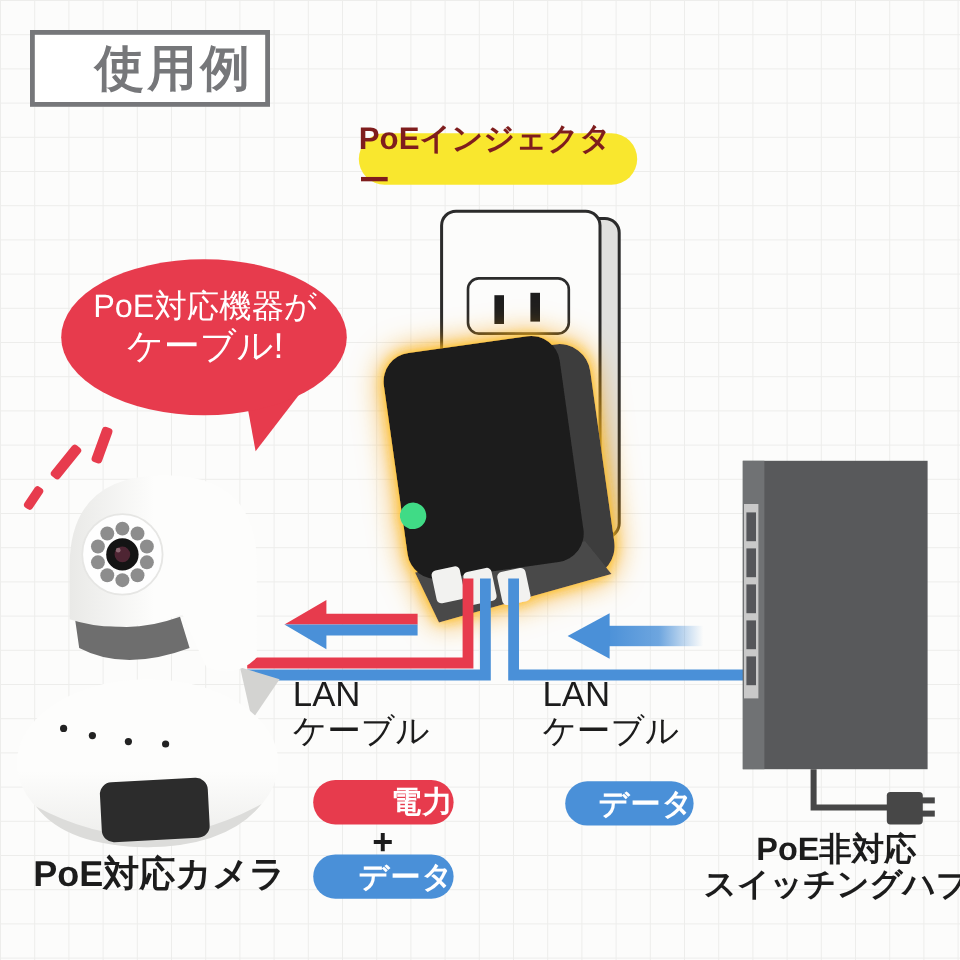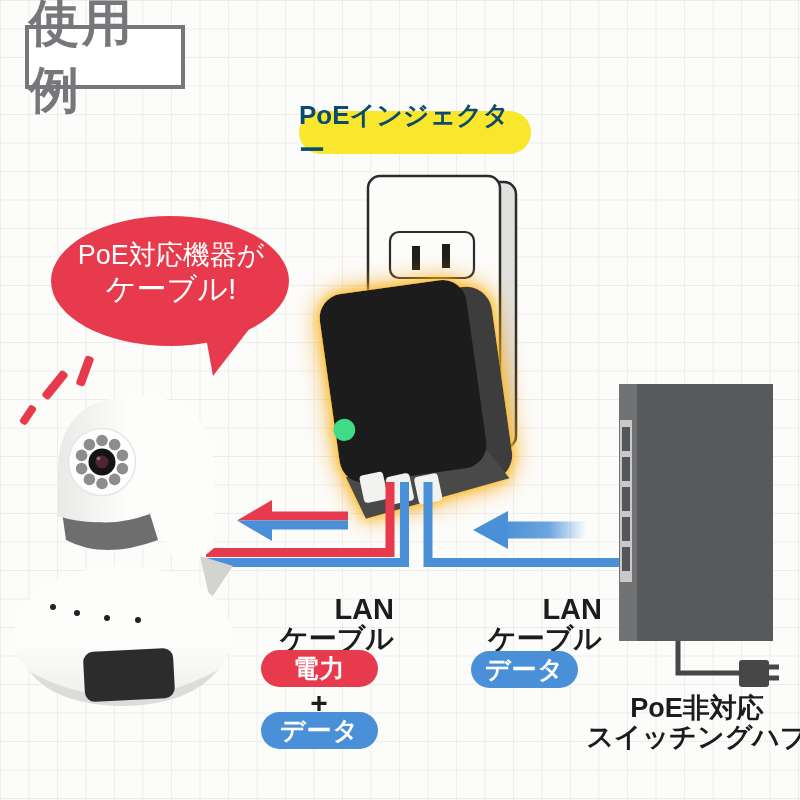--- a/index.html
+++ b/index.html
@@ -12,40 +12,40 @@
     background-size:28.5px 28.5px;
     font-family:"Liberation Sans","DejaVu Sans",sans-serif;
     color:#1c1c1c;
   }
   .abs{position:absolute;}
   svg.layer{position:absolute;left:0;top:0;}
   .title-box{
     left:25px;top:25px;width:152px;height:56px;
     background:#ffffff;border:4px solid #76777a;
     display:flex;align-items:center;justify-content:center;
-    font-size:50px;font-weight:700;color:#76777a;letter-spacing:3px;
+    font-size:41px;font-weight:700;color:#76777a;letter-spacing:3px;padding-left:40px;
   }
   .injector-pill{
     left:299px;top:111px;width:232px;height:43px;border-radius:22px;
     background:#f9e72e;display:flex;align-items:center;justify-content:center;
-    font-size:26px;font-weight:800;color:#0c4a6e;letter-spacing:0px;
+    font-size:26px;font-weight:800;color:#7f1d1d;letter-spacing:0px;
   }
   .bubble-text{
     left:52px;top:239px;width:238px;text-align:center;
     color:#ffffff;font-weight:400;line-height:33px;
   }
   .bubble-text .l1{display:block;font-size:27px;}
   .bubble-text .l2{display:block;font-size:30px;}
-  .lan-block{width:150px;text-align:right;top:594px;font-weight:700;}
+  .lan-block{width:150px;text-align:left;top:564px;font-weight:400;}
   .lan-block .l1{display:block;font-size:29px;line-height:31px;}
   .lan-block .l2{display:block;font-size:28px;line-height:28px;}
   .lan-left{left:244px;}
   .lan-right{left:452px;}
   .pill{
-    height:37px;border-radius:19px;display:flex;align-items:center;justify-content:center;
+    height:37px;border-radius:19px;display:flex;align-items:center;justify-content:flex-end;
     color:#fff;font-size:25px;font-weight:800;letter-spacing:1px;
   }
   .pill-power{left:261px;top:650px;width:117px;background:#e73b4d;}
   .pill-data-left{left:261px;top:712px;width:117px;background:#4a90d8;}
   .pill-data-right{left:471px;top:651px;width:107px;background:#4a90d8;}
   .plus{left:289px;top:686px;width:60px;text-align:center;font-size:30px;font-weight:700;}
   .camera-label{left:13px;top:708px;width:240px;text-align:center;font-size:30px;font-weight:800;}
   .hub-label{left:577px;top:694px;width:240px;text-align:center;font-size:27px;font-weight:800;line-height:29px;}
   .hub-label span{display:block;}
 </style>
@@ -200,19 +200,20 @@
   </div>
 
   <div class="abs lan-block lan-right">
     <span class="l1">LAN</span>
     <span class="l2">ケーブル</span>
   </div>
   <div class="abs pill pill-data-right">
     <span>データ</span>
   </div>
 
+  <div class="abs camera-label">PoE対応カメラ</div>
 
   <div class="abs hub-label">
     <span>PoE非対応</span>
     <span>スイッチングハブ</span>
   </div>
 
 </div>
 
 </body></html>

